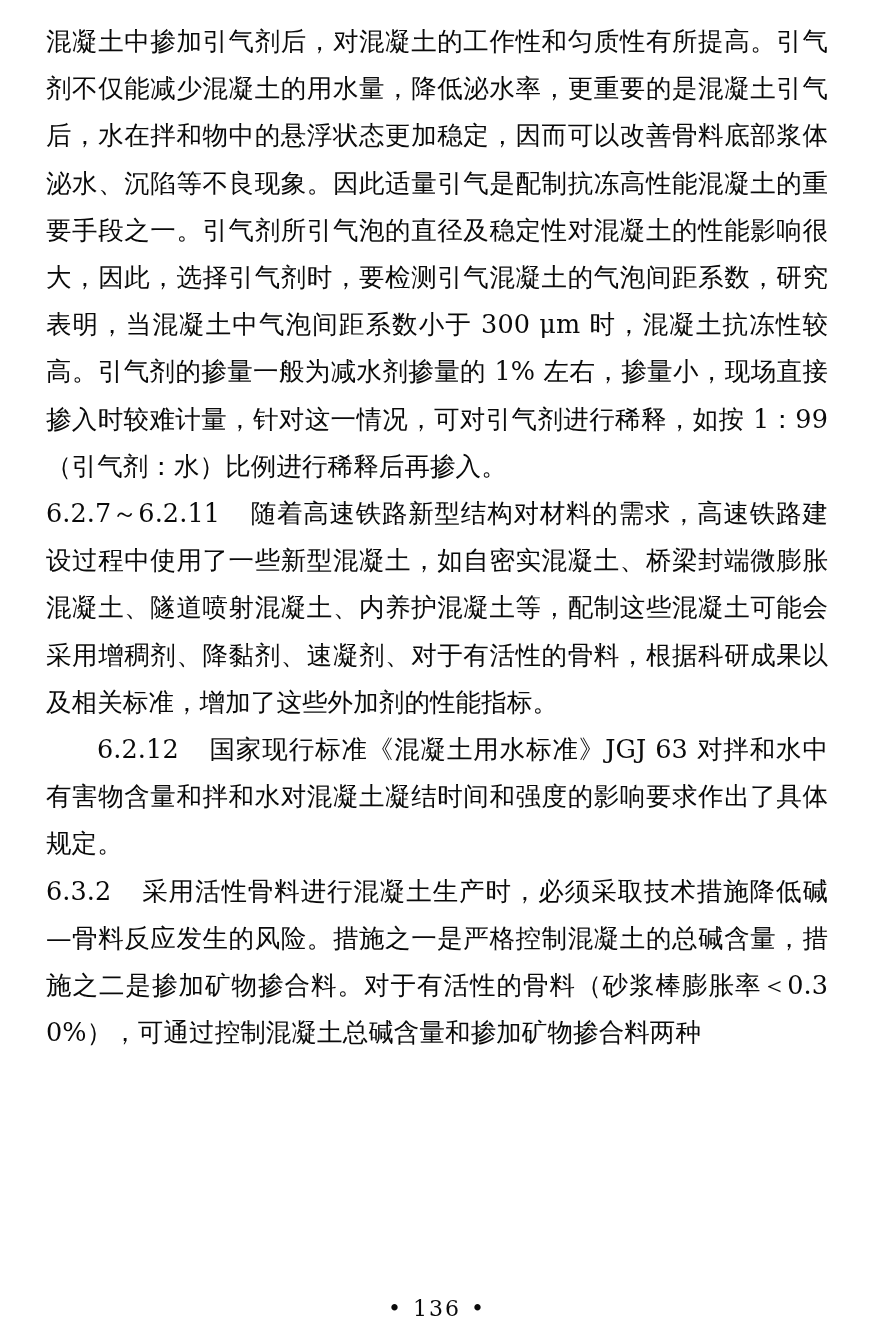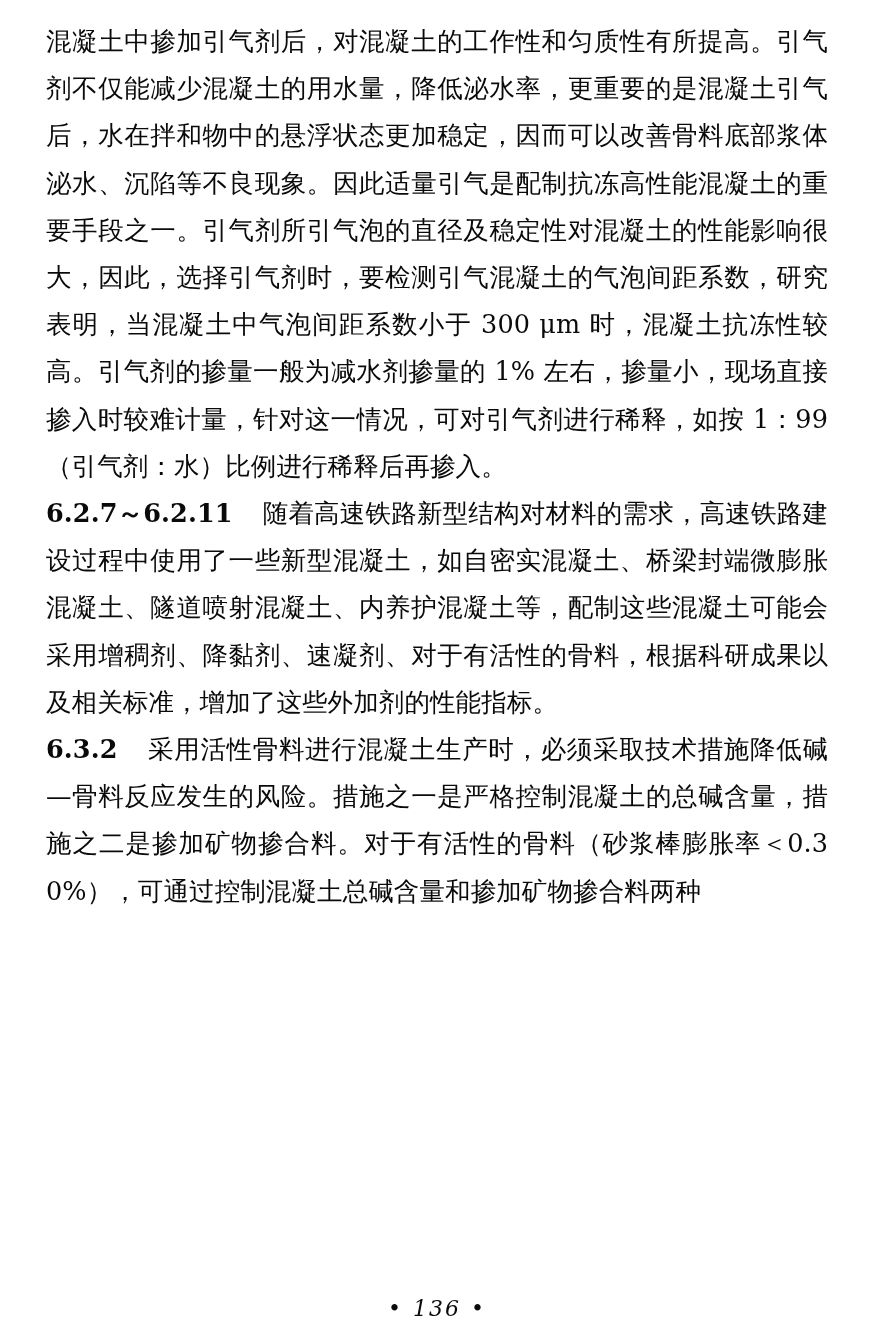--- a/index.html
+++ b/index.html
@@ -36,55 +36,55 @@
   .indent-1 {
     text-indent: 0;
   }
   .indent-2 {
     text-indent: 51px;
   }
   .num {
     font-family: "DejaVu Serif", "Liberation Serif", serif;
   }
   .bold {
-    font-weight: bold;
+    font-weight: normal;
   }
   .gap-md {
     display: inline-block;
     width: 30px;
   }
   .footer {
     position: absolute;
     left: 0;
     right: 0;
     bottom: 22px;
     text-align: center;
     font-size: 22px;
     letter-spacing: 2px;
     font-family: "DejaVu Serif", "Liberation Serif", serif;
-    font-style: italic;
   }
   .footer .pagenum {
     display: inline-block;
     padding: 0 10px;
   }
   .dot {
     display: inline-block;
   }
 </style>
 </head>
 <body>
 
 <div class="page">
   <div class="content">
 
     <p class="indent-1">混凝土中掺加引气剂后，对混凝土的工作性和匀质性有所提高。引气剂不仅能减少混凝土的用水量，降低泌水率，更重要的是混凝土引气后，水在拌和物中的悬浮状态更加稳定，因而可以改善骨料底部浆体泌水、沉陷等不良现象。因此适量引气是配制抗冻高性能混凝土的重要手段之一。引气剂所引气泡的直径及稳定性对混凝土的性能影响很大，因此，选择引气剂时，要检测引气混凝土的气泡间距系数，研究表明，当混凝土中气泡间距系数小于 300 μm 时，混凝土抗冻性较高。引气剂的掺量一般为减水剂掺量的 1% 左右，掺量小，现场直接掺入时较难计量，针对这一情况，可对引气剂进行稀释，如按 1：99（引气剂：水）比例进行稀释后再掺入。</p>
 
     <p class="indent-1"><span class="bold num">6.2.7～6.2.11</span><span class="gap-md"></span><span>随着高速铁路新型结构对材料的需求，高速铁路建设过程中使用了一些新型混凝土，如自密实混凝土、桥梁封端微膨胀混凝土、隧道喷射混凝土、内养护混凝土等，配制这些混凝土可能会采用增稠剂、降黏剂、速凝剂、对于有活性的骨料，根据科研成果以及相关标准，增加了这些外加剂的性能指标。</span></p>
 
+    <p class="indent-2"><span class="bold num">6.2.12</span><span class="gap-md"></span><span>国家现行标准《混凝土用水标准》JGJ 63 对拌和水中有害物含量和拌和水对混凝土凝结时间和强度的影响要求作出了具体规定。</span></p>
 
 
     <p class="indent-1"><span class="bold num">6.3.2</span><span class="gap-md"></span><span>采用活性骨料进行混凝土生产时，必须采取技术措施降低碱—骨料反应发生的风险。措施之一是严格控制混凝土的总碱含量，措施之二是掺加矿物掺合料。对于有活性的骨料（砂浆棒膨胀率＜0.30%），可通过控制混凝土总碱含量和掺加矿物掺合料两种</span></p>
 
   </div>
 
   <div class="footer">
     <span class="dot">•</span><span class="pagenum">136</span><span class="dot">•</span>
   </div>
 </div>

